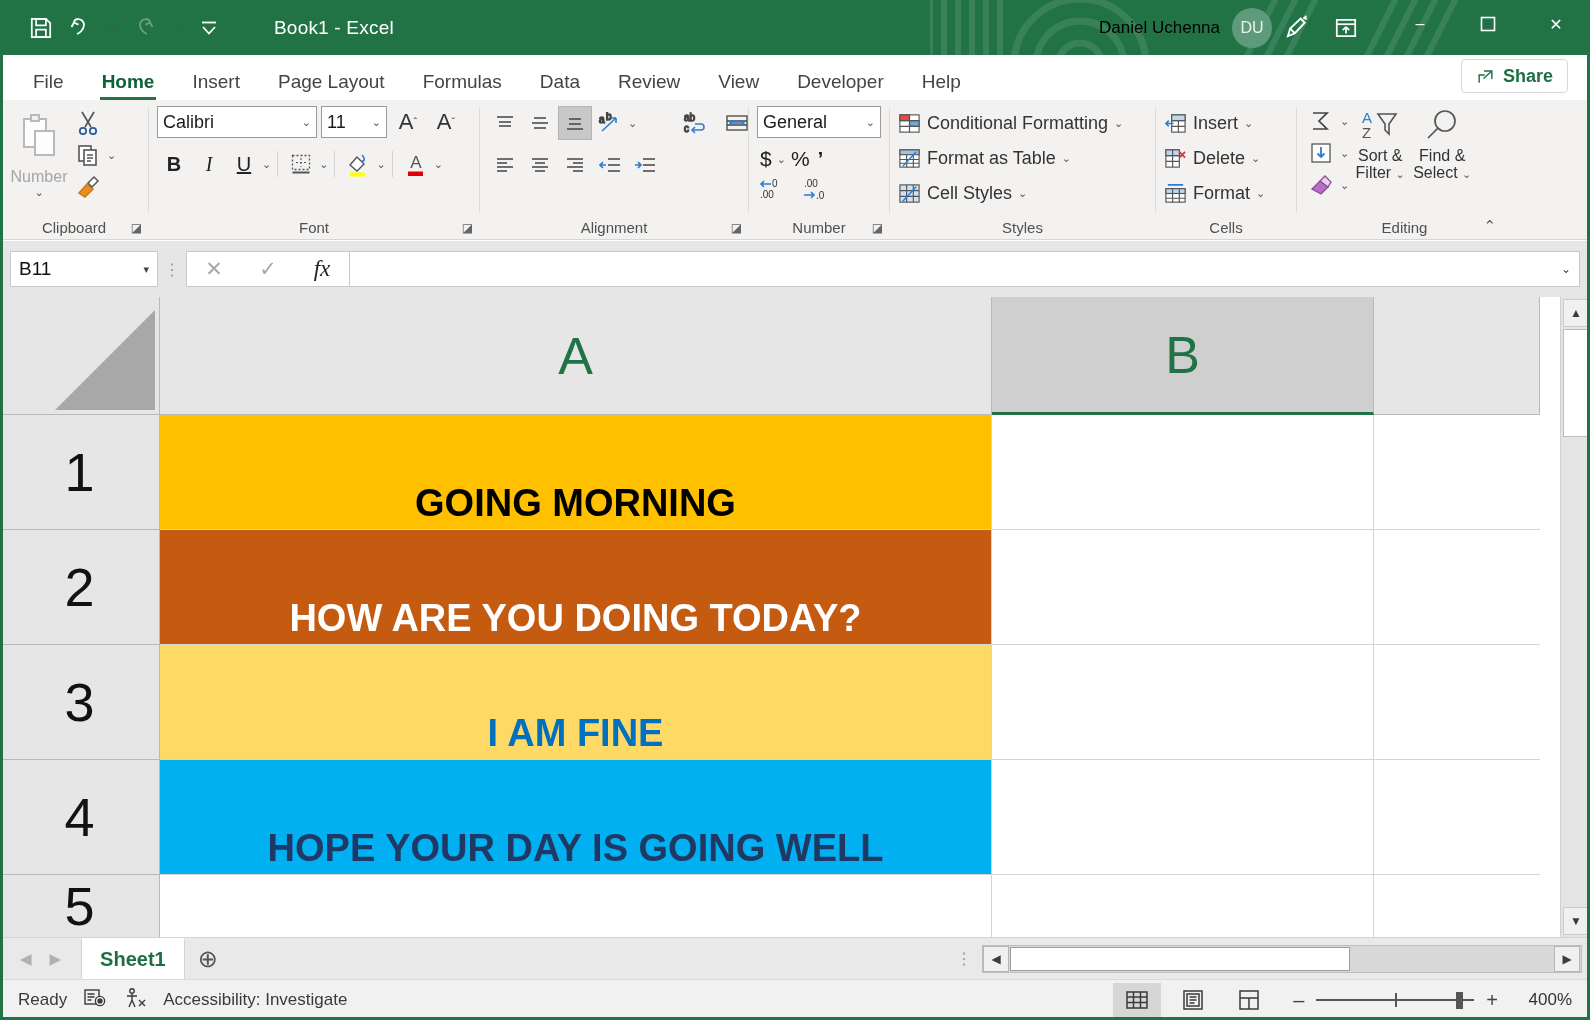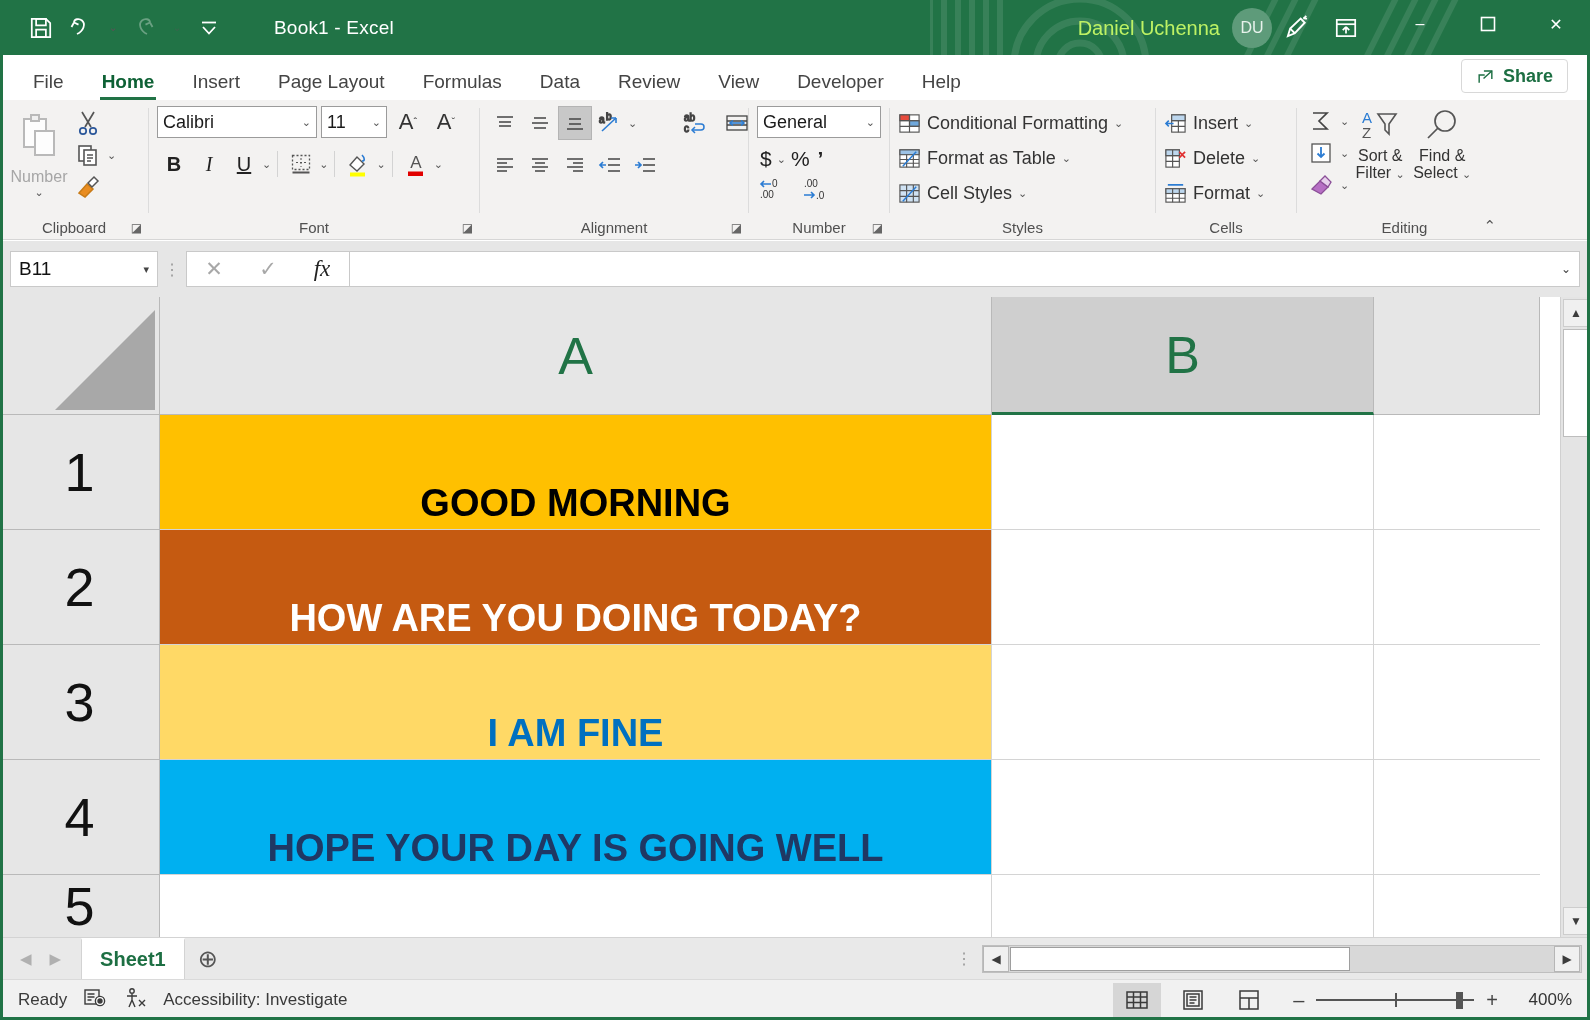--- a/index.html
+++ b/index.html
@@ -31,21 +31,21 @@
     z-index: 2; color: #fff; font-size: 19px; margin-left: 46px;
     white-space: nowrap; letter-spacing: .2px;
   }
   .searchbox {
     z-index: 2; position: absolute; left: 592px; top: 10px; width: 422px; height: 35px;
     background: #a9cdb8; border-radius: 3px; display: flex; align-items: center;
     padding: 0 12px; gap: 14px;
   }
   .searchbox .ph { color: #113a24; font-size: 18px; }
   .acct { z-index: 2; position: absolute; right: 318px; top: 8px; display: flex; align-items: center; gap: 12px; }
-  .acct .nm { color: #bef264; font-size: 20px; white-space: nowrap; }
+  .acct .nm { color: #000000; font-size: 17px; white-space: nowrap; }
   .avatar {
     width: 40px; height: 40px; border-radius: 50%; background: #5e9b7a;
     color: #e8f2ec; font-size: 16px; display: flex; align-items: center; justify-content: center;
   }
   .tb-icons { z-index: 2; position: absolute; right: 222px; top: 8px; display: flex; gap: 6px; }
   .tb-icons .qbtn { width: 44px; height: 40px; }
   .wincontrols { z-index: 2; position: absolute; right: 0; top: 0; display: flex; }
   .wc { width: 68px; height: 48px; display: flex; align-items: center; justify-content: center; color: #fff; }
 
   
@@ -773,21 +773,21 @@
     <div class="rowheads">
       <div class="rh" style="height:115px;">1</div>
       <div class="rh" style="height:115px;">2</div>
       <div class="rh" style="height:115px;">3</div>
       <div class="rh" style="height:115px;">4</div>
       <div class="rh" style="height:66px;align-items:flex-start;">5</div>
     </div>
 
     <div class="cells">
       <div class="crow">
-        <div class="cell" style="width:832px;height:115px;background:#FFC000;color:#000000;">GOOD MORNING</div>
+        <div class="cell" style="width:832px;height:115px;background:#FFC000;color:#000000;">GOING MORNING</div>
         <div class="cell" style="width:382px;height:115px;background:#fff;"></div>
         <div class="cell" style="width:166px;height:115px;background:#fff;border-right:none;"></div>
       </div>
       <div class="crow">
         <div class="cell" style="width:832px;height:115px;background:#C55A11;color:#FFFFFF;">HOW ARE YOU DOING TODAY?</div>
         <div class="cell" style="width:382px;height:115px;background:#fff;"></div>
         <div class="cell" style="width:166px;height:115px;background:#fff;border-right:none;"></div>
       </div>
       <div class="crow">
         <div class="cell" style="width:832px;height:115px;background:#FFD966;color:#0070C0;">I AM FINE</div>

